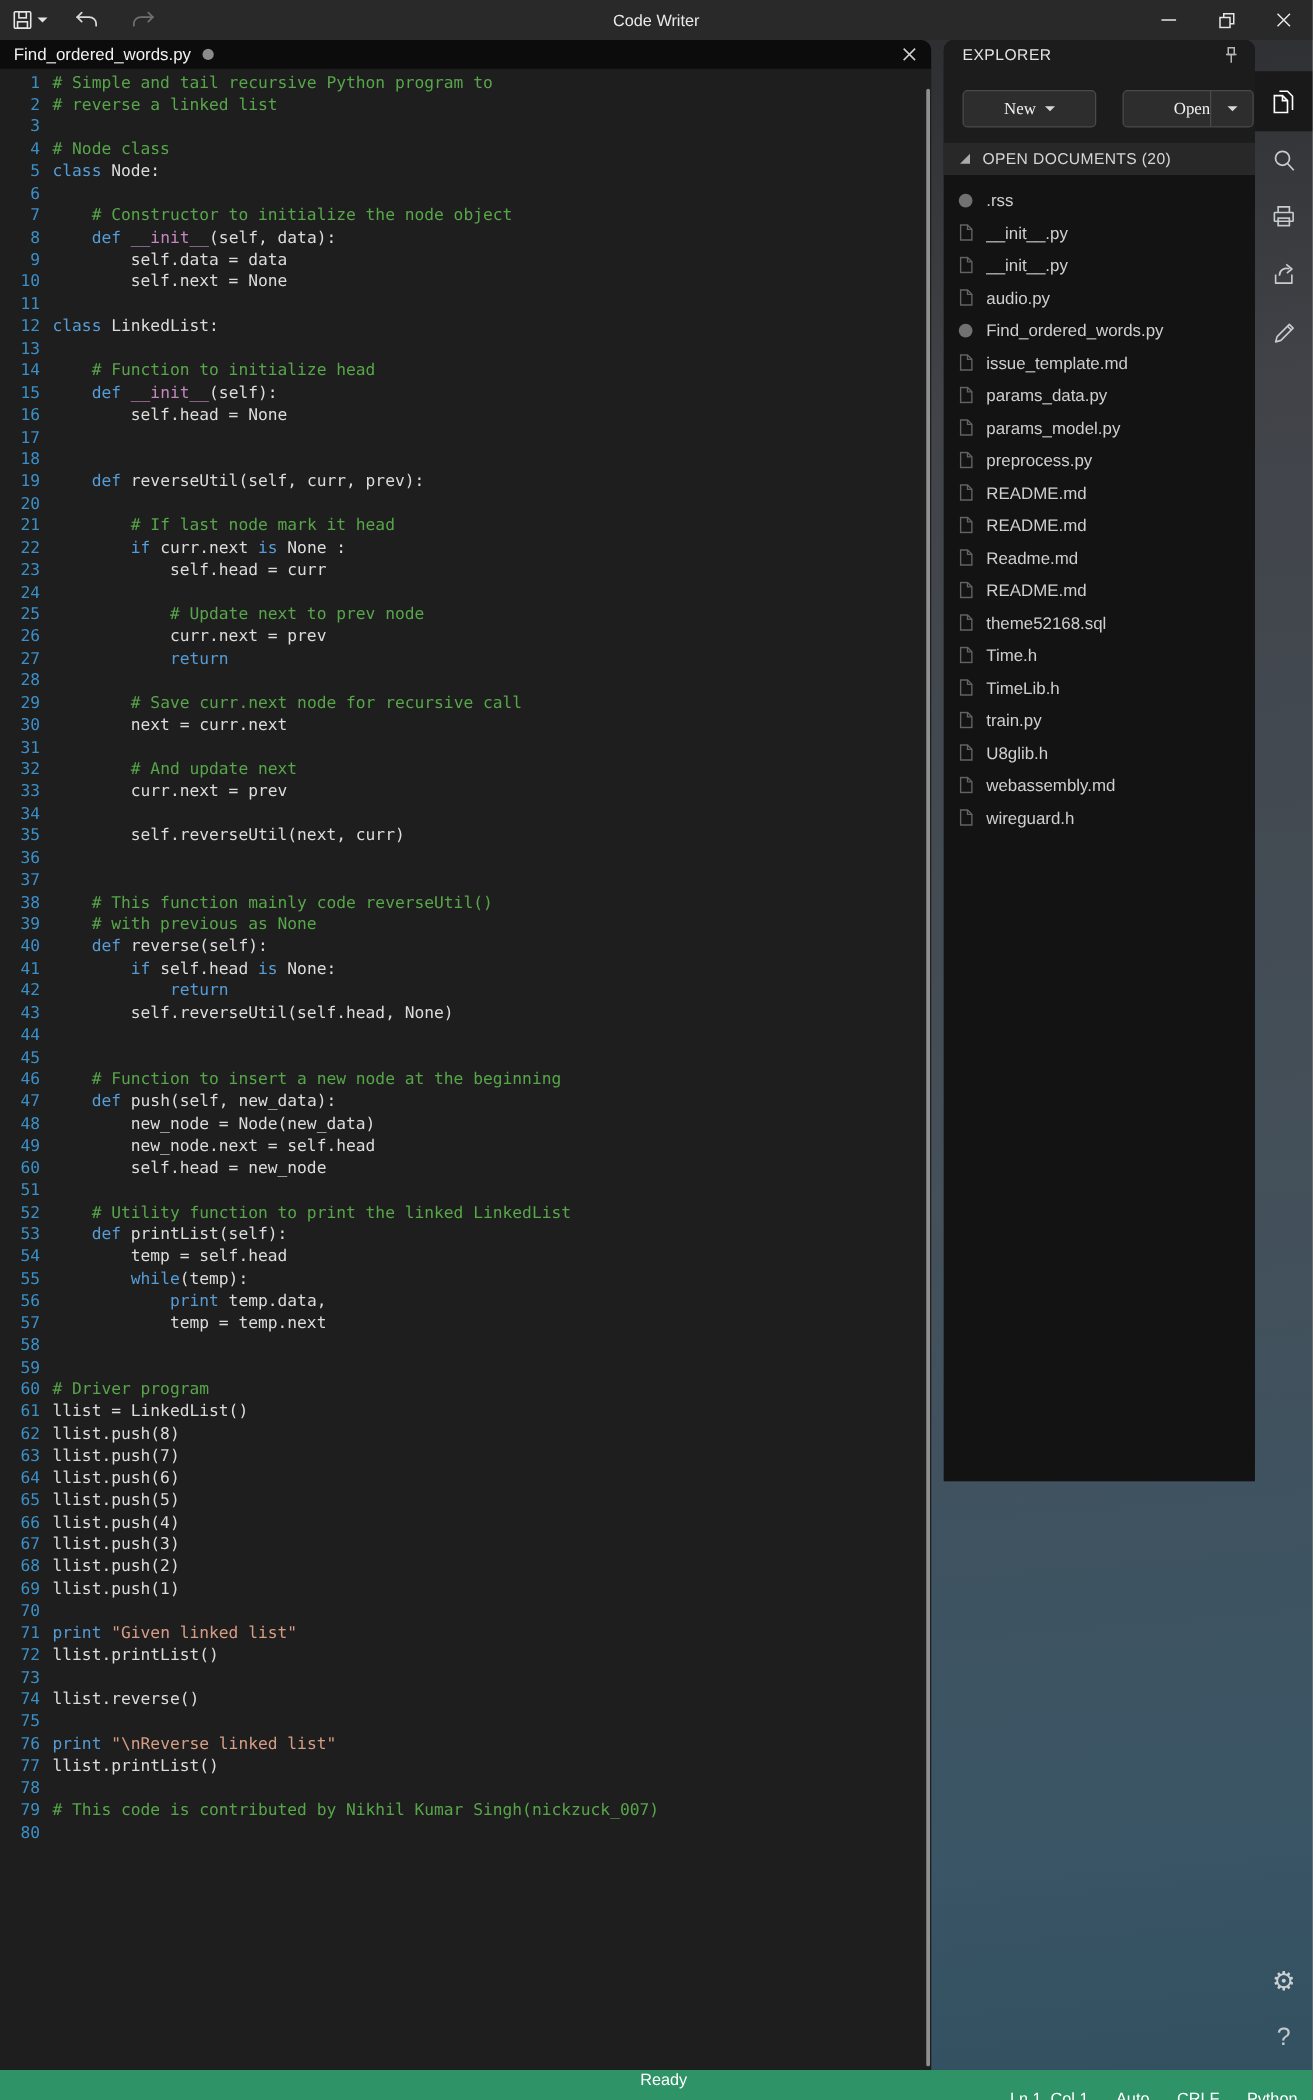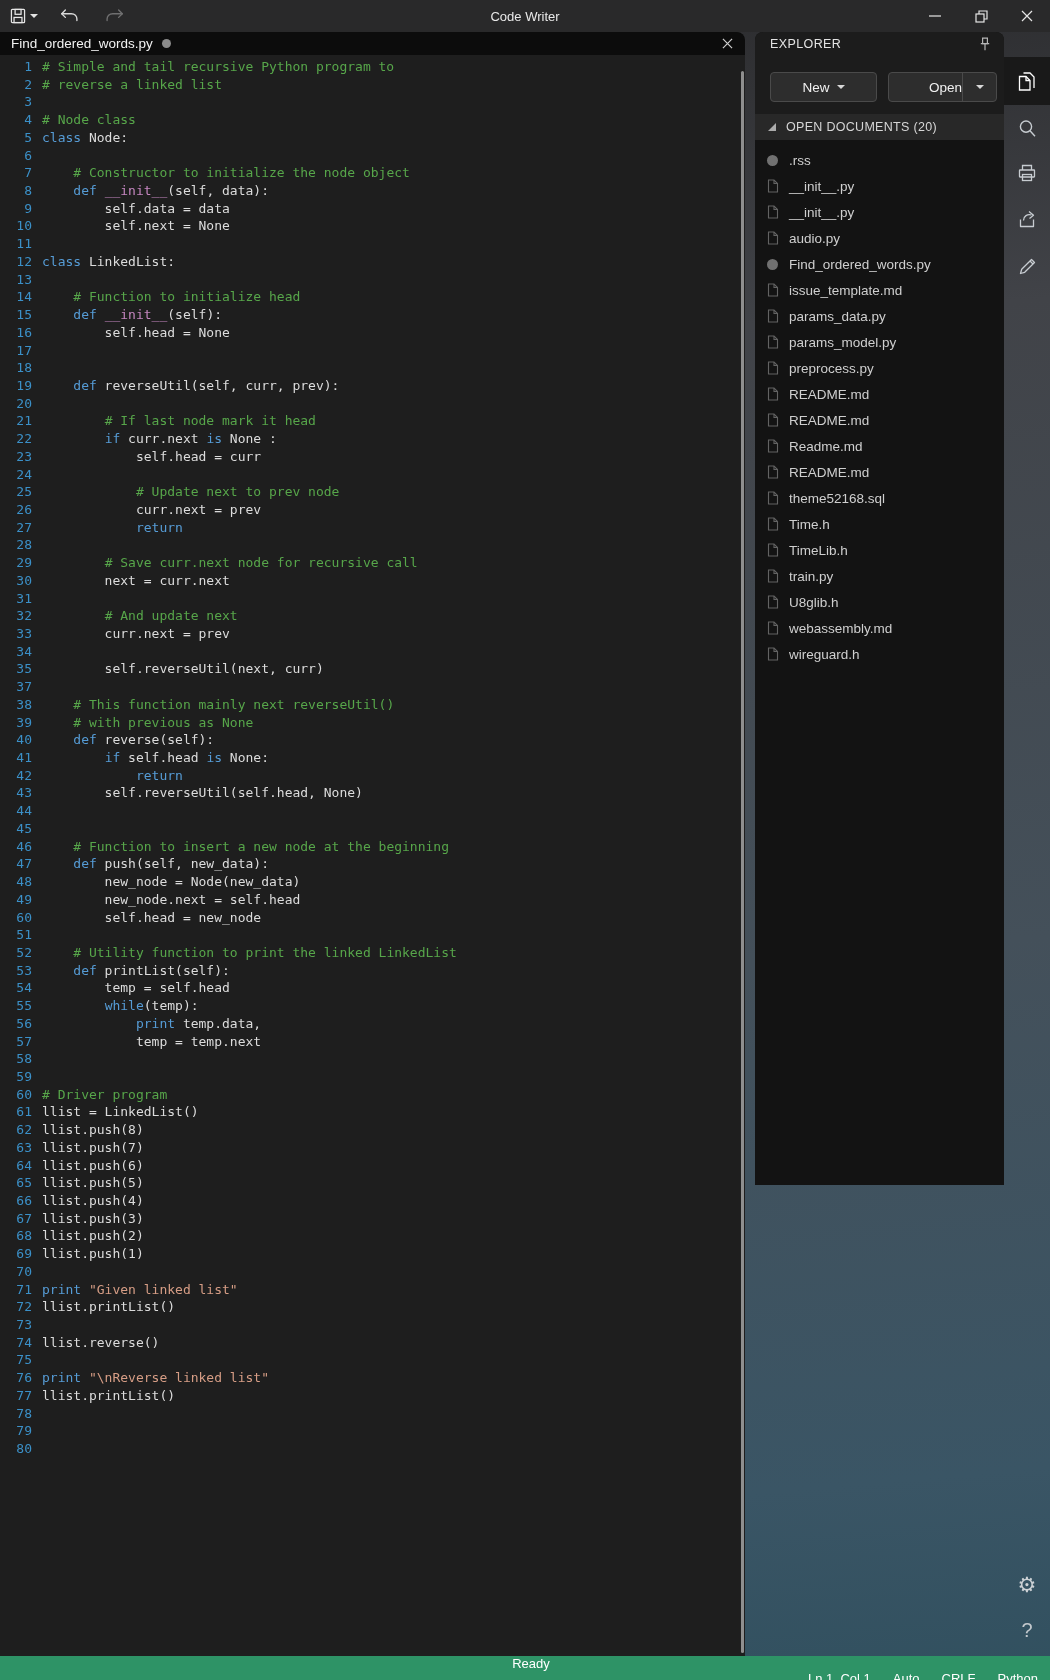--- a/index.html
+++ b/index.html
@@ -35,21 +35,21 @@
   .tk-c{color:#57a64a;}
   .tk-s{color:#d69d85;}
   .tk-m{color:#c586c0;}
   .tk-t{color:#dcdcdc;}
   .vscroll{position:absolute;right:1px;top:39px;width:3px;height:1582px;background:#8f8f8f;border-radius:2px;}
   
   .explorer{position:absolute;left:755px;top:32px;width:249px;height:1153px;background:#131313;border-radius:8px 8px 0 0;overflow:hidden;display:flex;flex-direction:column;}
   .exp-head-block{background:#1c1c1c;}
   .exp-titlerow{height:24px;display:flex;align-items:center;justify-content:space-between;padding:0 13px 0 15px;}
   .exp-title{color:#e4e4e4;font-size:12.5px;letter-spacing:.4px;}
-  .exp-buttons{display:flex;gap:11px;padding:16px 9px 12px 15px;}
+  .exp-buttons{display:flex;gap:21px;padding:16px 9px 12px 15px;font-family:Liberation Serif, serif;}
   .btn{background:#2d2d2d;border:1px solid #4a4a4a;border-radius:4px;height:30px;box-sizing:border-box;color:#f0f0f0;font-size:13.5px;display:flex;align-items:center;justify-content:center;}
   .btn-new{flex:0 0 107px;gap:7px;}
   .btn-open{flex:1;padding:0;}
   .btn-open .open-main{flex:1;display:flex;align-items:center;height:100%;padding-left:40px;}
   .btn-open .open-arrow{flex:0 0 33px;border-left:1px solid #4a4a4a;display:flex;align-items:center;justify-content:center;height:100%;}
   .caret-sm{width:0;height:0;border-left:4px solid transparent;border-right:4px solid transparent;border-top:4px solid #d8d8d8;}
   .section-row{height:26px;background:#282828;display:flex;align-items:center;gap:10px;padding-left:13px;}
   .tri-expanded{width:0;height:0;border-left:8px solid transparent;border-bottom:8px solid #ababab;}
   .section-label{color:#d6d6d6;font-size:12.5px;letter-spacing:.3px;}
   .file-list{list-style:none;margin:0;padding:7px 0 0 0;background:#131313;flex:1;}
@@ -163,22 +163,23 @@
       <div class="line"><span class="ln">26</span><span class="code"><span class="tk-t">            curr.next = prev</span></span></div>
       <div class="line"><span class="ln">27</span><span class="code"><span class="tk-t">            </span><span class="tk-k">return</span></span></div>
       <div class="line"><span class="ln">28</span><span class="code">&nbsp;</span></div>
       <div class="line"><span class="ln">29</span><span class="code"><span class="tk-t">        </span><span class="tk-c"># Save curr.next node for recursive call</span></span></div>
       <div class="line"><span class="ln">30</span><span class="code"><span class="tk-t">        next = curr.next</span></span></div>
       <div class="line"><span class="ln">31</span><span class="code">&nbsp;</span></div>
       <div class="line"><span class="ln">32</span><span class="code"><span class="tk-t">        </span><span class="tk-c"># And update next</span></span></div>
       <div class="line"><span class="ln">33</span><span class="code"><span class="tk-t">        curr.next = prev</span></span></div>
       <div class="line"><span class="ln">34</span><span class="code">&nbsp;</span></div>
       <div class="line"><span class="ln">35</span><span class="code"><span class="tk-t">        self.reverseUtil(next, curr)</span></span></div>
+      <div class="line"><span class="ln">36</span><span class="code">&nbsp;</span></div>
       <div class="line"><span class="ln">37</span><span class="code">&nbsp;</span></div>
-      <div class="line"><span class="ln">38</span><span class="code"><span class="tk-t">    </span><span class="tk-c"># This function mainly next reverseUtil()</span></span></div>
+      <div class="line"><span class="ln">38</span><span class="code"><span class="tk-t">    </span><span class="tk-c"># This function mainly code reverseUtil()</span></span></div>
       <div class="line"><span class="ln">39</span><span class="code"><span class="tk-t">    </span><span class="tk-c"># with previous as None</span></span></div>
       <div class="line"><span class="ln">40</span><span class="code"><span class="tk-t">    </span><span class="tk-k">def</span><span class="tk-t"> reverse(self):</span></span></div>
       <div class="line"><span class="ln">41</span><span class="code"><span class="tk-t">        </span><span class="tk-k">if</span><span class="tk-t"> self.head </span><span class="tk-k">is</span><span class="tk-t"> None:</span></span></div>
       <div class="line"><span class="ln">42</span><span class="code"><span class="tk-t">            </span><span class="tk-k">return</span></span></div>
       <div class="line"><span class="ln">43</span><span class="code"><span class="tk-t">        self.reverseUtil(self.head, None)</span></span></div>
       <div class="line"><span class="ln">44</span><span class="code">&nbsp;</span></div>
       <div class="line"><span class="ln">45</span><span class="code">&nbsp;</span></div>
       <div class="line"><span class="ln">46</span><span class="code"><span class="tk-t">    </span><span class="tk-c"># Function to insert a new node at the beginning</span></span></div>
       <div class="line"><span class="ln">47</span><span class="code"><span class="tk-t">    </span><span class="tk-k">def</span><span class="tk-t"> push(self, new_data):</span></span></div>
       <div class="line"><span class="ln">48</span><span class="code"><span class="tk-t">        new_node = Node(new_data)</span></span></div>
@@ -205,21 +206,21 @@
       <div class="line"><span class="ln">69</span><span class="code"><span class="tk-t">llist.push(1)</span></span></div>
       <div class="line"><span class="ln">70</span><span class="code">&nbsp;</span></div>
       <div class="line"><span class="ln">71</span><span class="code"><span class="tk-k">print</span><span class="tk-t"> </span><span class="tk-s">"Given linked list"</span></span></div>
       <div class="line"><span class="ln">72</span><span class="code"><span class="tk-t">llist.printList()</span></span></div>
       <div class="line"><span class="ln">73</span><span class="code">&nbsp;</span></div>
       <div class="line"><span class="ln">74</span><span class="code"><span class="tk-t">llist.reverse()</span></span></div>
       <div class="line"><span class="ln">75</span><span class="code">&nbsp;</span></div>
       <div class="line"><span class="ln">76</span><span class="code"><span class="tk-k">print</span><span class="tk-t"> </span><span class="tk-s">"\nReverse linked list"</span></span></div>
       <div class="line"><span class="ln">77</span><span class="code"><span class="tk-t">llist.printList()</span></span></div>
       <div class="line"><span class="ln">78</span><span class="code">&nbsp;</span></div>
-      <div class="line"><span class="ln">79</span></div>
+      <div class="line"><span class="ln">79</span><span class="code"><span class="tk-c"># This code is contributed by Nikhil Kumar Singh(nickzuck_007)</span></span></div>
       <div class="line"><span class="ln">80</span><span class="code">&nbsp;</span></div>
     </div>
   <div class="vscroll"></div>
 </div>
 
 <div class="explorer">
   <div class="exp-head-block">
     <div class="exp-titlerow">
       <span class="exp-title">EXPLORER</span>
       <span>

